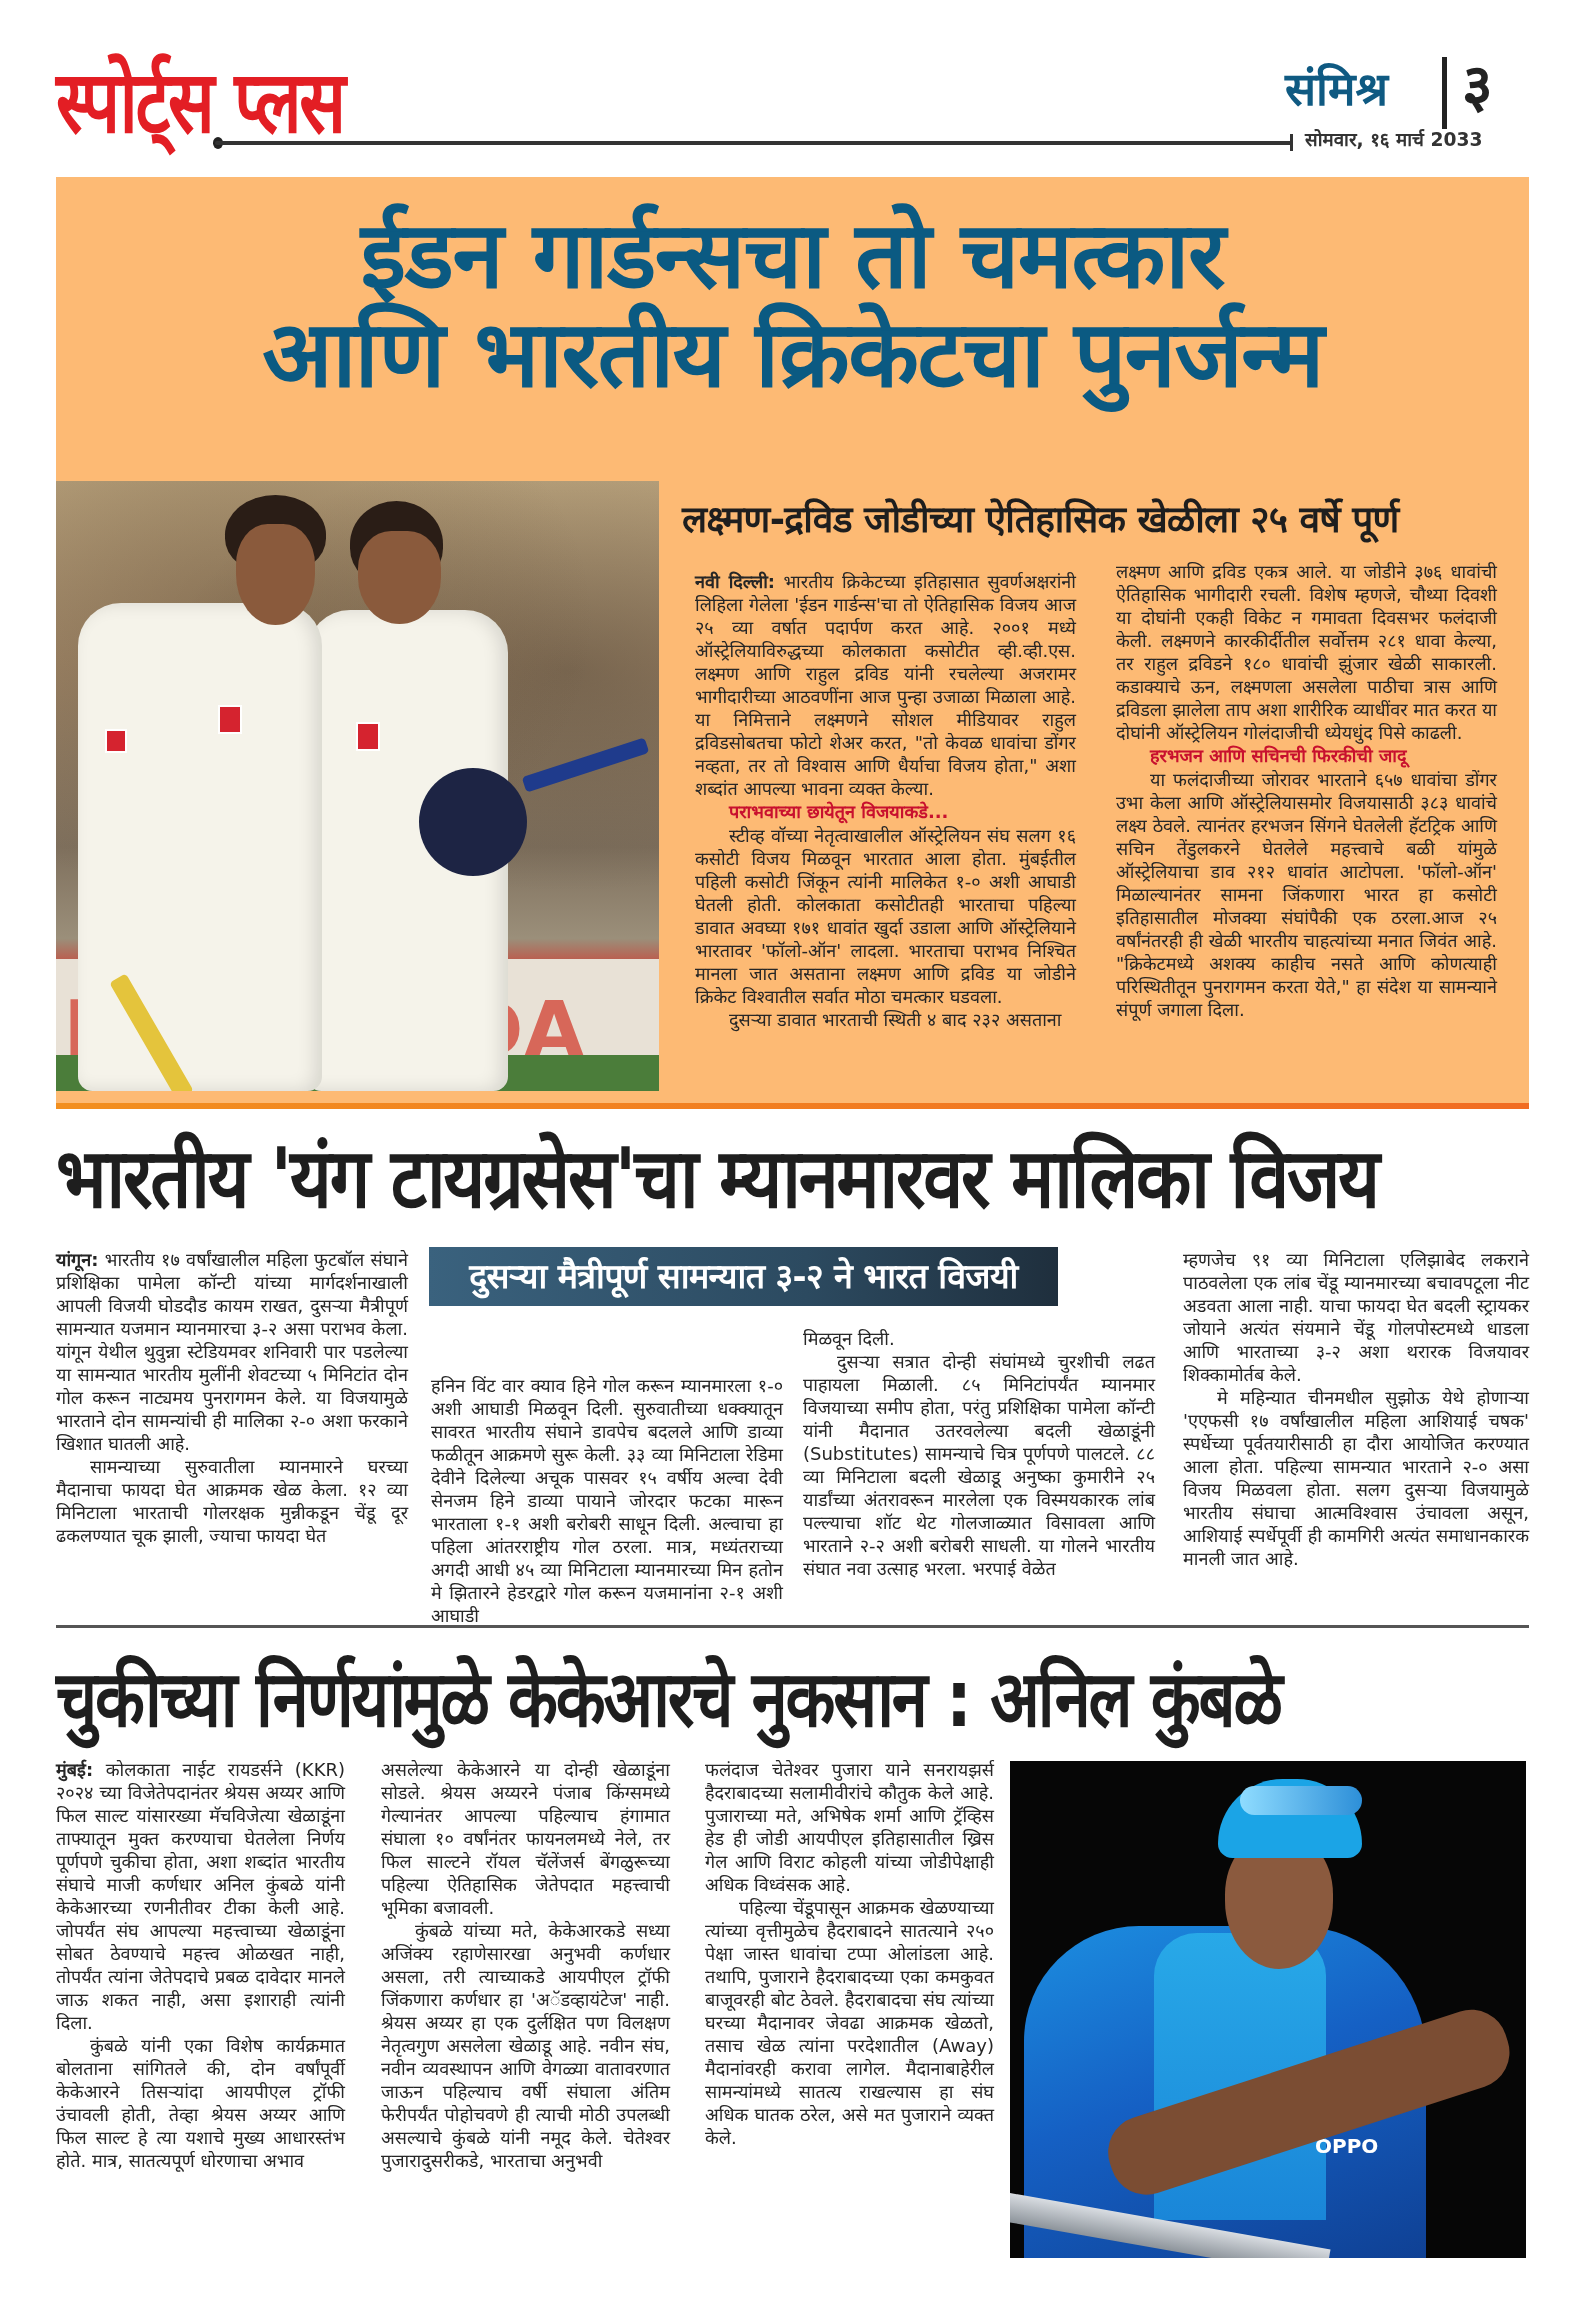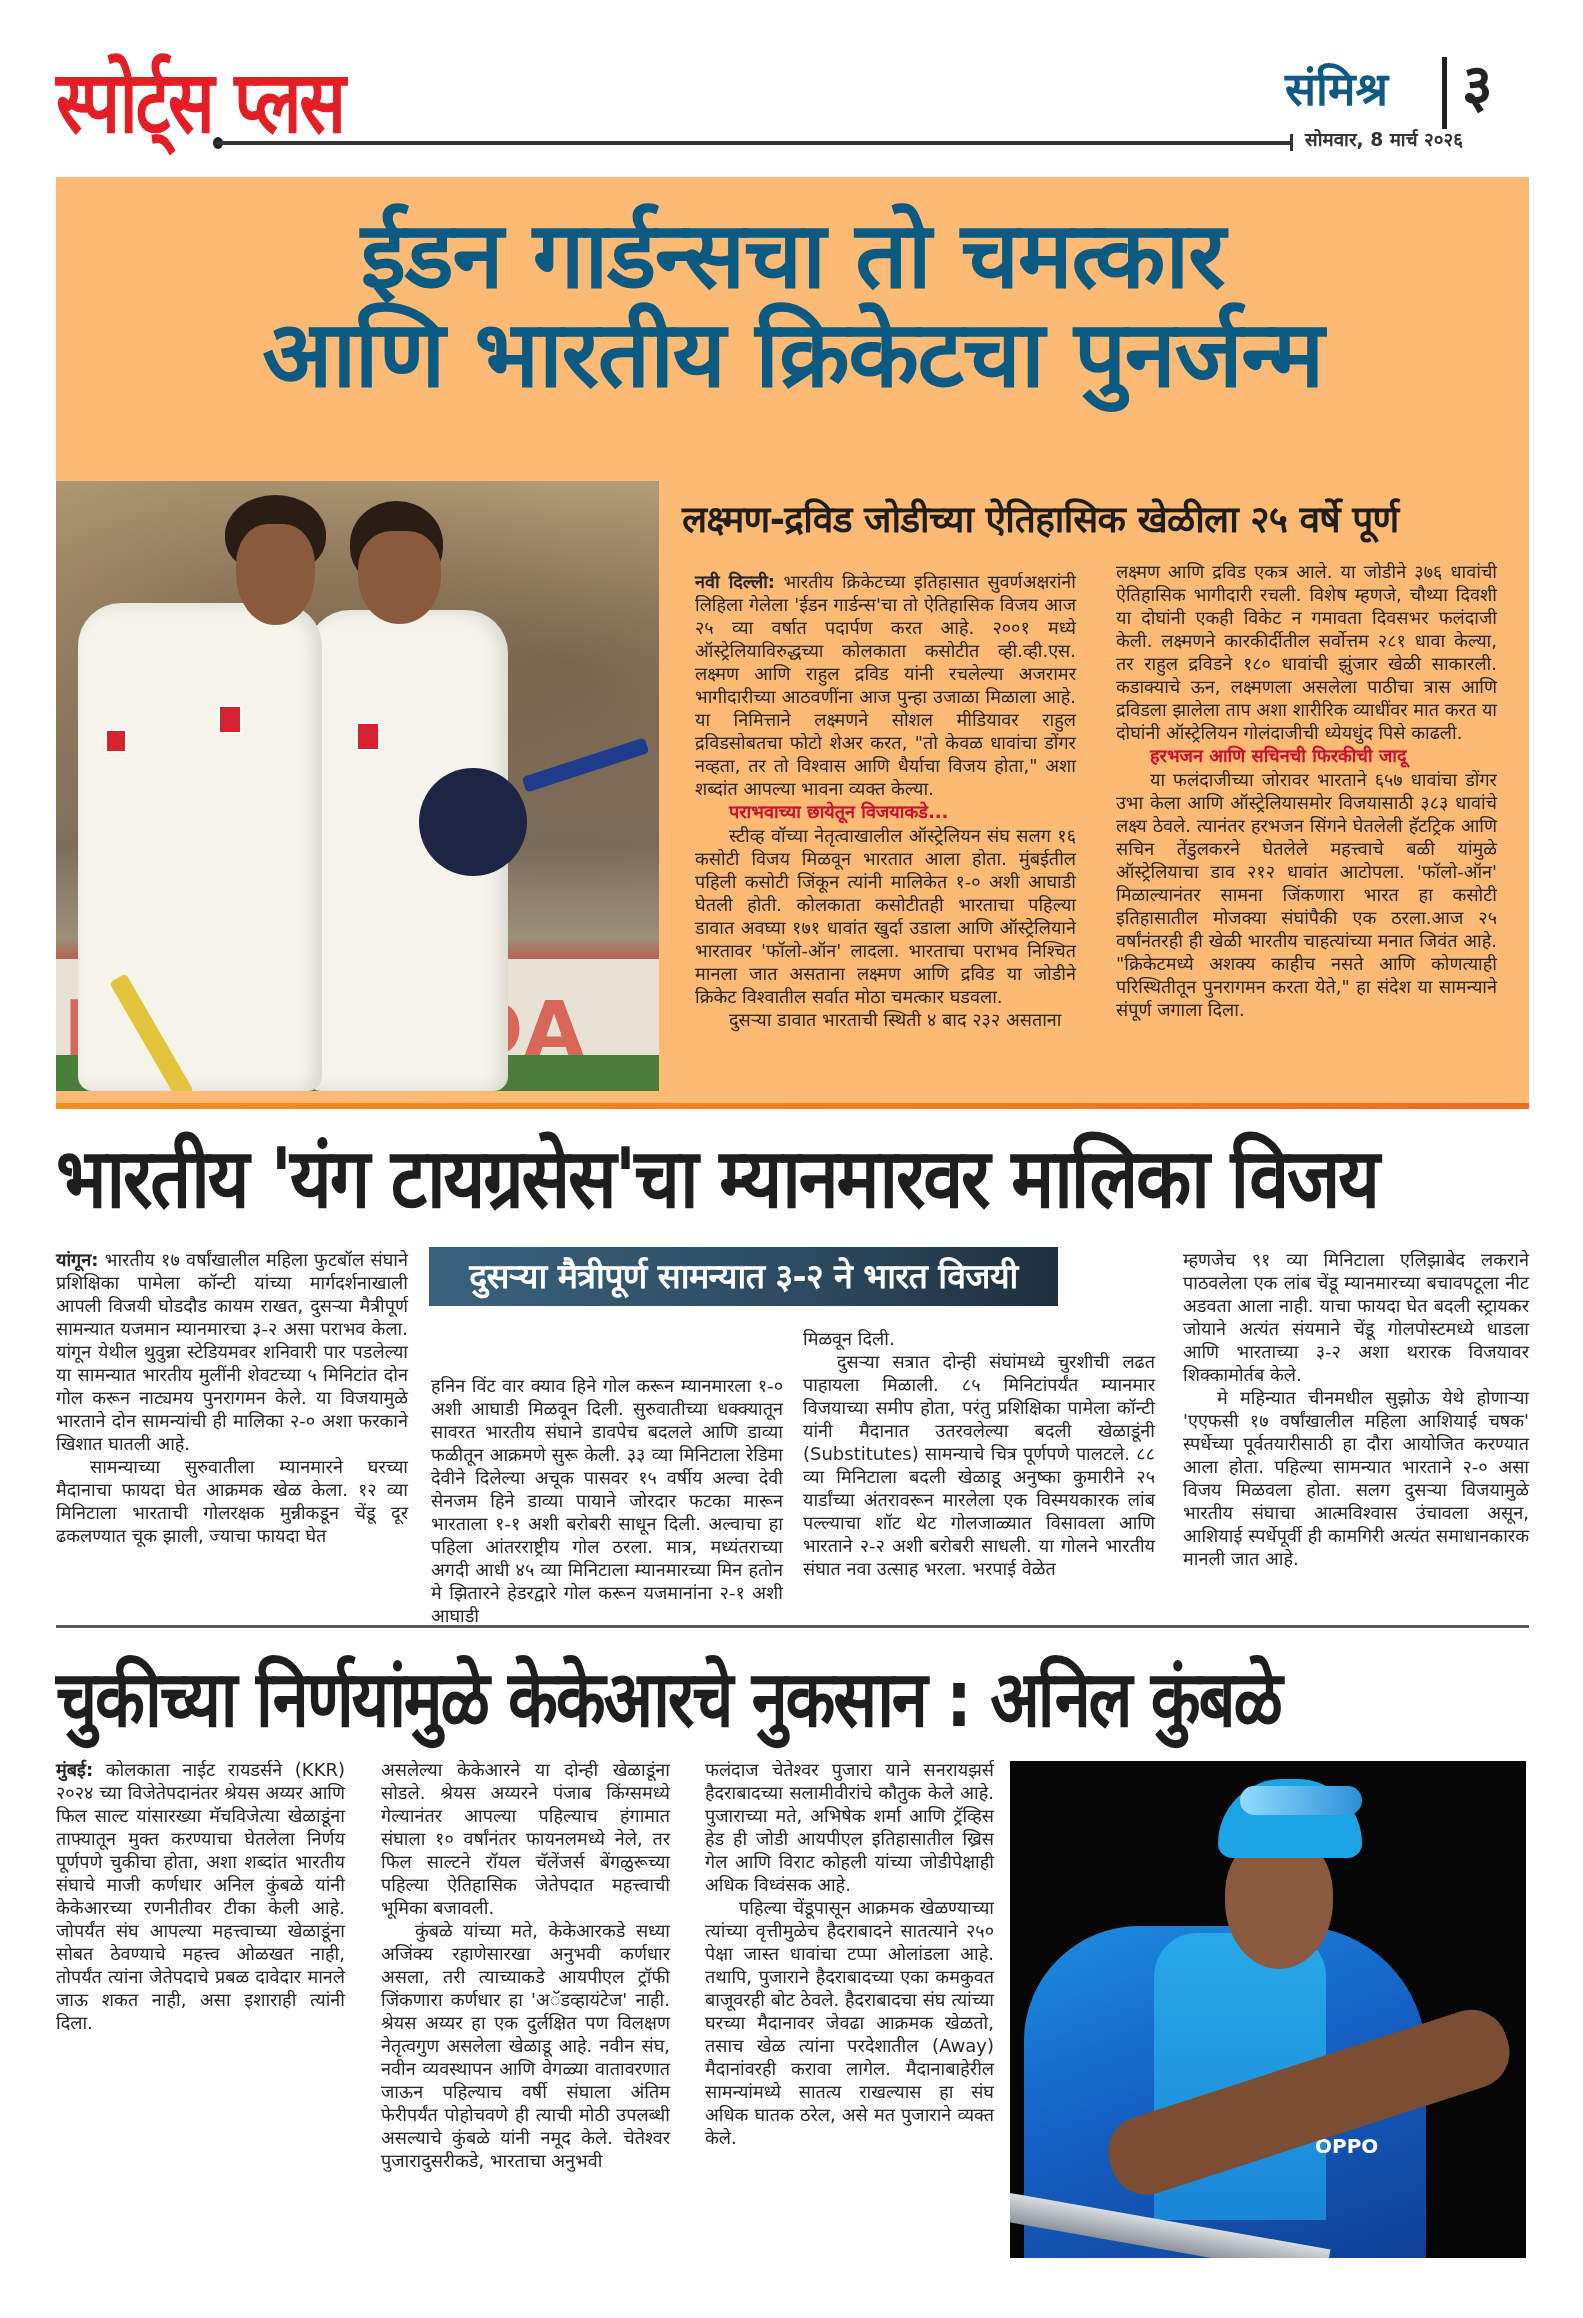--- a/index.html
+++ b/index.html
@@ -72,21 +72,21 @@
 <body>
 
 <header class="masthead">
   <div class="brand">स्पोर्ट्स प्लस</div>
   <div class="rule-dot"></div>
   <div class="rule-line"></div>
   <div class="rule-end"></div>
   <div class="section-name">संमिश्र</div>
   <div class="section-bar"></div>
   <div class="page-num">३</div>
-  <div class="date-line">सोमवार, 8 मार्च २०२६</div>
+  <div class="date-line">सोमवार, १६ मार्च 2033</div>
 </header>
 
 <section class="story1">
   <h1 class="story1-title">
     <span>ईडन गार्डन्सचा तो चमत्कार</span><br>
     <span>आणि भारतीय क्रिकेटचा पुनर्जन्म</span>
   </h1>
 
   <div class="photo1" title="लक्ष्मण आणि द्रविड मैदानातून परतताना">
     <div class="crowd"></div>
@@ -149,20 +149,21 @@
   </div>
 </section>
 
 <div class="divider"></div>
 
 <section>
   <h2 class="story3-title">चुकीच्या निर्णयांमुळे केकेआरचे नुकसान : अनिल कुंबळे</h2>
 
   <div class="col s3c1">
     <p><span class="dateline">मुंबई:</span> <span>कोलकाता नाईट रायडर्सने (KKR) २०२४ च्या विजेतेपदानंतर श्रेयस अय्यर आणि फिल साल्ट यांसारख्या मॅचविजेत्या खेळाडूंना ताफ्यातून मुक्त करण्याचा घेतलेला निर्णय पूर्णपणे चुकीचा होता, अशा शब्दांत भारतीय संघाचे माजी कर्णधार अनिल कुंबळे यांनी केकेआरच्या रणनीतीवर टीका केली आहे. जोपर्यंत संघ आपल्या महत्त्वाच्या खेळाडूंना सोबत ठेवण्याचे महत्त्व ओळखत नाही, तोपर्यंत त्यांना जेतेपदाचे प्रबळ दावेदार मानले जाऊ शकत नाही, असा इशाराही त्यांनी दिला.</span></p>
+    <p class="ind">कुंबळे यांनी एका विशेष कार्यक्रमात बोलताना सांगितले की, दोन वर्षांपूर्वी केकेआरने तिसऱ्यांदा आयपीएल ट्रॉफी उंचावली होती, तेव्हा श्रेयस अय्यर आणि फिल साल्ट हे त्या यशाचे मुख्य आधारस्तंभ होते. मात्र, सातत्यपूर्ण धोरणाचा अभाव</p>
   </div>
   <div class="col s3c2">
     <p>असलेल्या केकेआरने या दोन्ही खेळाडूंना सोडले. श्रेयस अय्यरने पंजाब किंग्समध्ये गेल्यानंतर आपल्या पहिल्याच हंगामात संघाला १० वर्षांनंतर फायनलमध्ये नेले, तर फिल साल्टने रॉयल चॅलेंजर्स बेंगळुरूच्या पहिल्या ऐतिहासिक जेतेपदात महत्त्वाची भूमिका बजावली.</p>
     <p class="ind">कुंबळे यांच्या मते, केकेआरकडे सध्या अजिंक्य रहाणेसारखा अनुभवी कर्णधार असला, तरी त्याच्याकडे आयपीएल ट्रॉफी जिंकणारा कर्णधार हा 'अॅडव्हायंटेज' नाही. श्रेयस अय्यर हा एक दुर्लक्षित पण विलक्षण नेतृत्वगुण असलेला खेळाडू आहे. नवीन संघ, नवीन व्यवस्थापन आणि वेगळ्या वातावरणात जाऊन पहिल्याच वर्षी संघाला अंतिम फेरीपर्यंत पोहोचवणे ही त्याची मोठी उपलब्धी असल्याचे कुंबळे यांनी नमूद केले. चेतेश्वर पुजारादुसरीकडे, भारताचा अनुभवी</p>
   </div>
   <div class="col s3c3">
     <p>फलंदाज चेतेश्वर पुजारा याने सनरायझर्स हैदराबादच्या सलामीवीरांचे कौतुक केले आहे. पुजाराच्या मते, अभिषेक शर्मा आणि ट्रॅव्हिस हेड ही जोडी आयपीएल इतिहासातील ख्रिस गेल आणि विराट कोहली यांच्या जोडीपेक्षाही अधिक विध्वंसक आहे.</p>
     <p class="ind">पहिल्या चेंडूपासून आक्रमक खेळण्याच्या त्यांच्या वृत्तीमुळेच हैदराबादने सातत्याने २५० पेक्षा जास्त धावांचा टप्पा ओलांडला आहे. तथापि, पुजाराने हैदराबादच्या एका कमकुवत बाजूवरही बोट ठेवले. हैदराबादचा संघ त्यांच्या घरच्या मैदानावर जेवढा आक्रमक खेळतो, तसाच खेळ त्यांना परदेशातील (Away) मैदानांवरही करावा लागेल. मैदानाबाहेरील सामन्यांमध्ये सातत्य राखल्यास हा संघ अधिक घातक ठरेल, असे मत पुजाराने व्यक्त केले.</p>
   </div>
 

